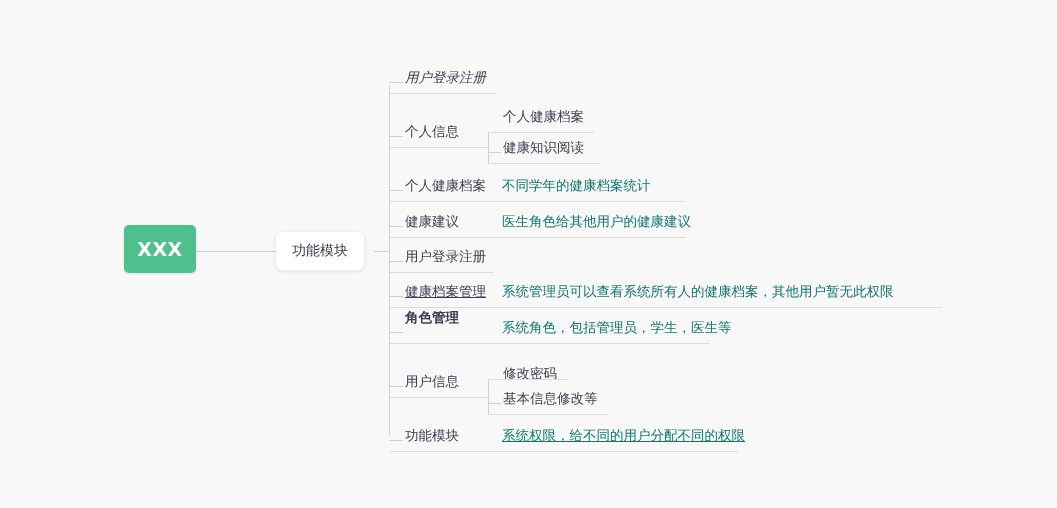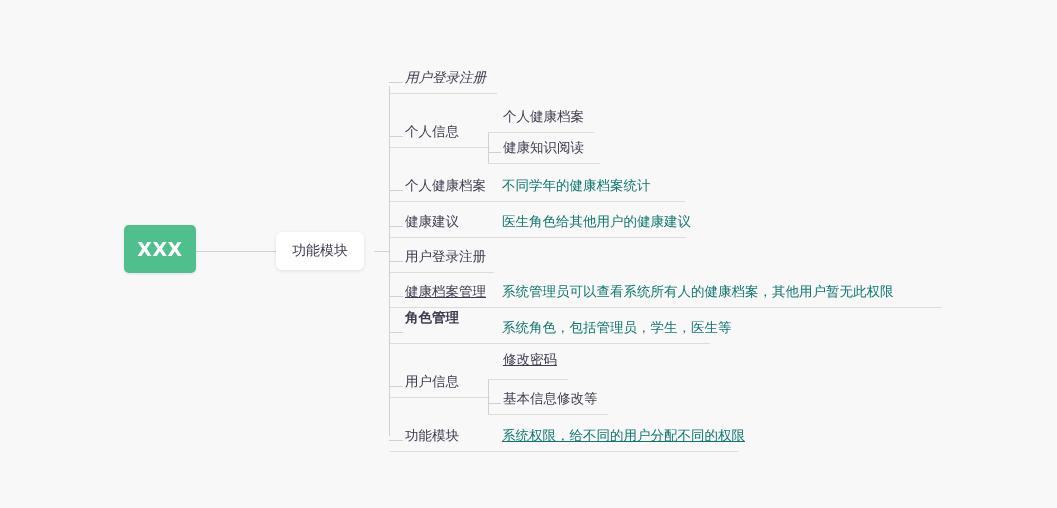--- a/index.html
+++ b/index.html
@@ -141,21 +141,21 @@
       <div class="underline" style="left:490px; top:307px; width:452px;"></div>
       <div class="line h" style="left:389px; top:332px; width:14px;"></div>
       <div class="node-label" style="left:405px; top:311px;font-weight:bold;">角色管理</div>
       <div class="underline" style="left:390px; top:343px; width:100px;"></div>
       <div class="node-label desc" style="left:502px; top:321px;">系统角色，包括管理员，学生，医生等</div>
       <div class="underline" style="left:490px; top:343px; width:220px;"></div>
       <div class="line h" style="left:389px; top:386px; width:14px;"></div>
       <div class="node-label" style="left:405px; top:375px;">用户信息</div>
       <div class="underline" style="left:390px; top:397px; width:100px;"></div>
       <div class="line v" style="left:488px; top:379px; height:35px;"></div>
-      <div class="node-label" style="left:503px; top:353px;text-decoration:underline;">修改密码</div>
+      <div class="node-label" style="left:503px; top:367px;text-decoration:underline;">修改密码</div>
       <div class="underline" style="left:488px; top:379px; width:80px;"></div>
       <div class="line h" style="left:488px; top:403px; width:13px;"></div>
       <div class="node-label" style="left:503px; top:392px;">基本信息修改等</div>
       <div class="underline" style="left:488px; top:414px; width:120px;"></div>
       <div class="line h" style="left:389px; top:440px; width:14px;"></div>
       <div class="node-label" style="left:405px; top:429px;">功能模块</div>
       <div class="underline" style="left:390px; top:451px; width:100px;"></div>
       <div class="node-label desc" style="left:502px; top:429px;text-decoration:underline;">系统权限，给不同的用户分配不同的权限</div>
       <div class="underline" style="left:490px; top:451px; width:248px;"></div>
     </div>

